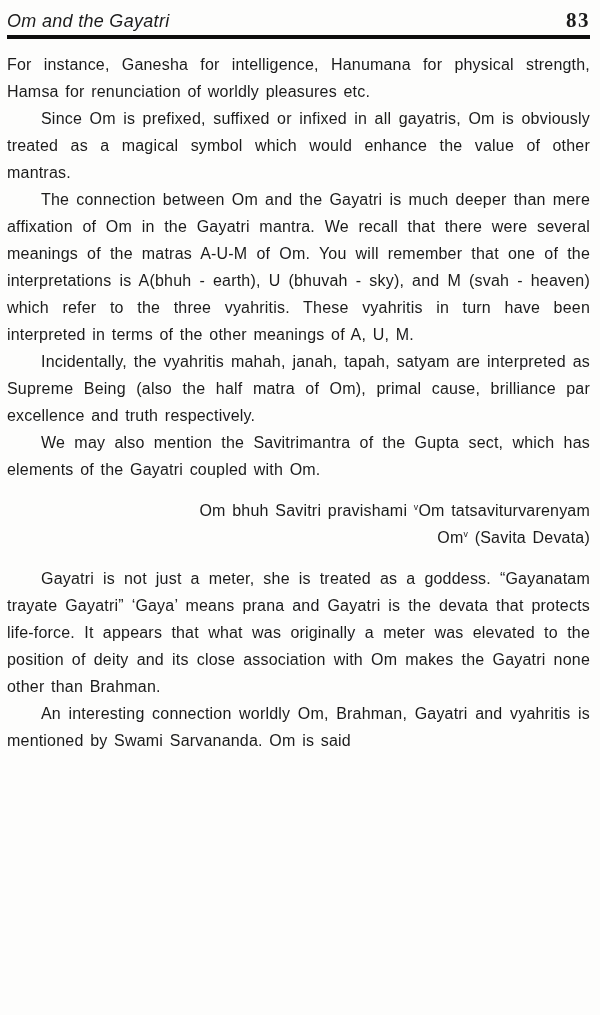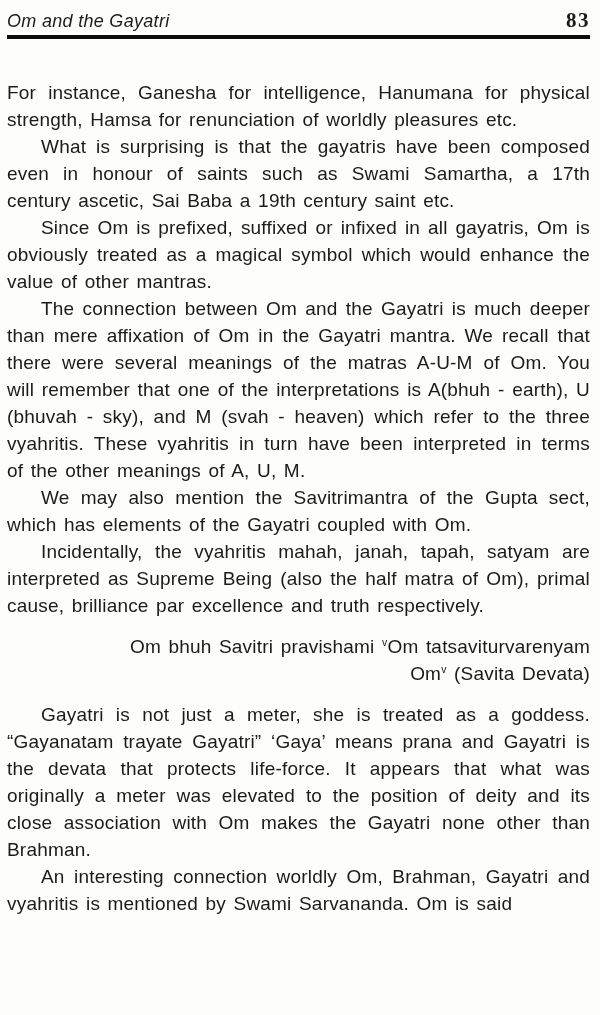--- a/index.html
+++ b/index.html
@@ -32,22 +32,22 @@
     font-weight: 700;
     font-size: 21px;
     letter-spacing: 1.5px;
     font-family: Liberation Serif, serif;
   }
   .header-rule {
     border-bottom: 4px solid #0d0d0d;
     margin-top: 2px;
   }
   .body-text {
-    margin-top: 40px;
-    font-size: 19px;
+    margin-top: 12px;
+    font-size: 16px;
     line-height: 27px;
     text-align: justify;
     word-spacing: 2px;
     letter-spacing: 0.2px;
   }
   .para {
     margin: 0;
     text-indent: 34px;
   }
   .para.no-indent {
@@ -75,29 +75,28 @@
     <span class="header-title">Om and the Gayatri</span>
     <span class="page-number">83</span>
   </header>
 
   <div class="header-rule"></div>
 
   <main class="body-text">
 
     <p class="para no-indent">For instance, Ganesha for intelligence, Hanumana for physical strength, Hamsa for renunciation of worldly pleasures etc.</p>
 
-    <p class="para">What is surprising is that the gayatris have been composed even in honour of saints such as Swami Samartha, a 17th century ascetic, Sai Baba a 19th century saint etc.</p>
 
     <p class="para">Since Om is prefixed, suffixed or infixed in all gayatris, Om is obviously treated as a magical symbol which would enhance the value of other mantras.</p>
 
     <p class="para">The connection between Om and the Gayatri is much deeper than mere affixation of Om in the Gayatri mantra. We recall that there were several meanings of the matras A-U-M of Om. You will remember that one of the interpretations is A(bhuh - earth), U (bhuvah - sky), and M (svah - heaven) which refer to the three vyahritis. These vyahritis in turn have been interpreted in terms of the other meanings of A, U, M.</p>
 
+    <p class="para">Incidentally, the vyahritis mahah, janah, tapah, satyam are interpreted as Supreme Being (also the half matra of Om), primal cause, brilliance par excellence and truth respectively.</p>
+
     <p class="para">We may also mention the Savitrimantra of the Gupta sect, which has elements of the Gayatri coupled with Om.</p>
-
-    <p class="para">Incidentally, the vyahritis mahah, janah, tapah, satyam are interpreted as Supreme Being (also the half matra of Om), primal cause, brilliance par excellence and truth respectively.</p>
 
     <div class="verse-block">
       <div class="verse-line">Om bhuh Savitri pravishami <sup>v</sup>Om tatsaviturvarenyam</div>
       <div class="verse-line">Om<sup>v</sup> (Savita Devata)</div>
     </div>
 
     <p class="para">Gayatri is not just a meter, she is treated as a goddess. “Gayanatam trayate Gayatri” ‘Gaya’ means prana and Gayatri is the devata that protects life-force. It appears that what was originally a meter was elevated to the position of deity and its close association with Om makes the Gayatri none other than Brahman.</p>
 
     <p class="para">An interesting connection worldly Om, Brahman, Gayatri and vyahritis is mentioned by Swami Sarvananda. Om is said</p>
 

